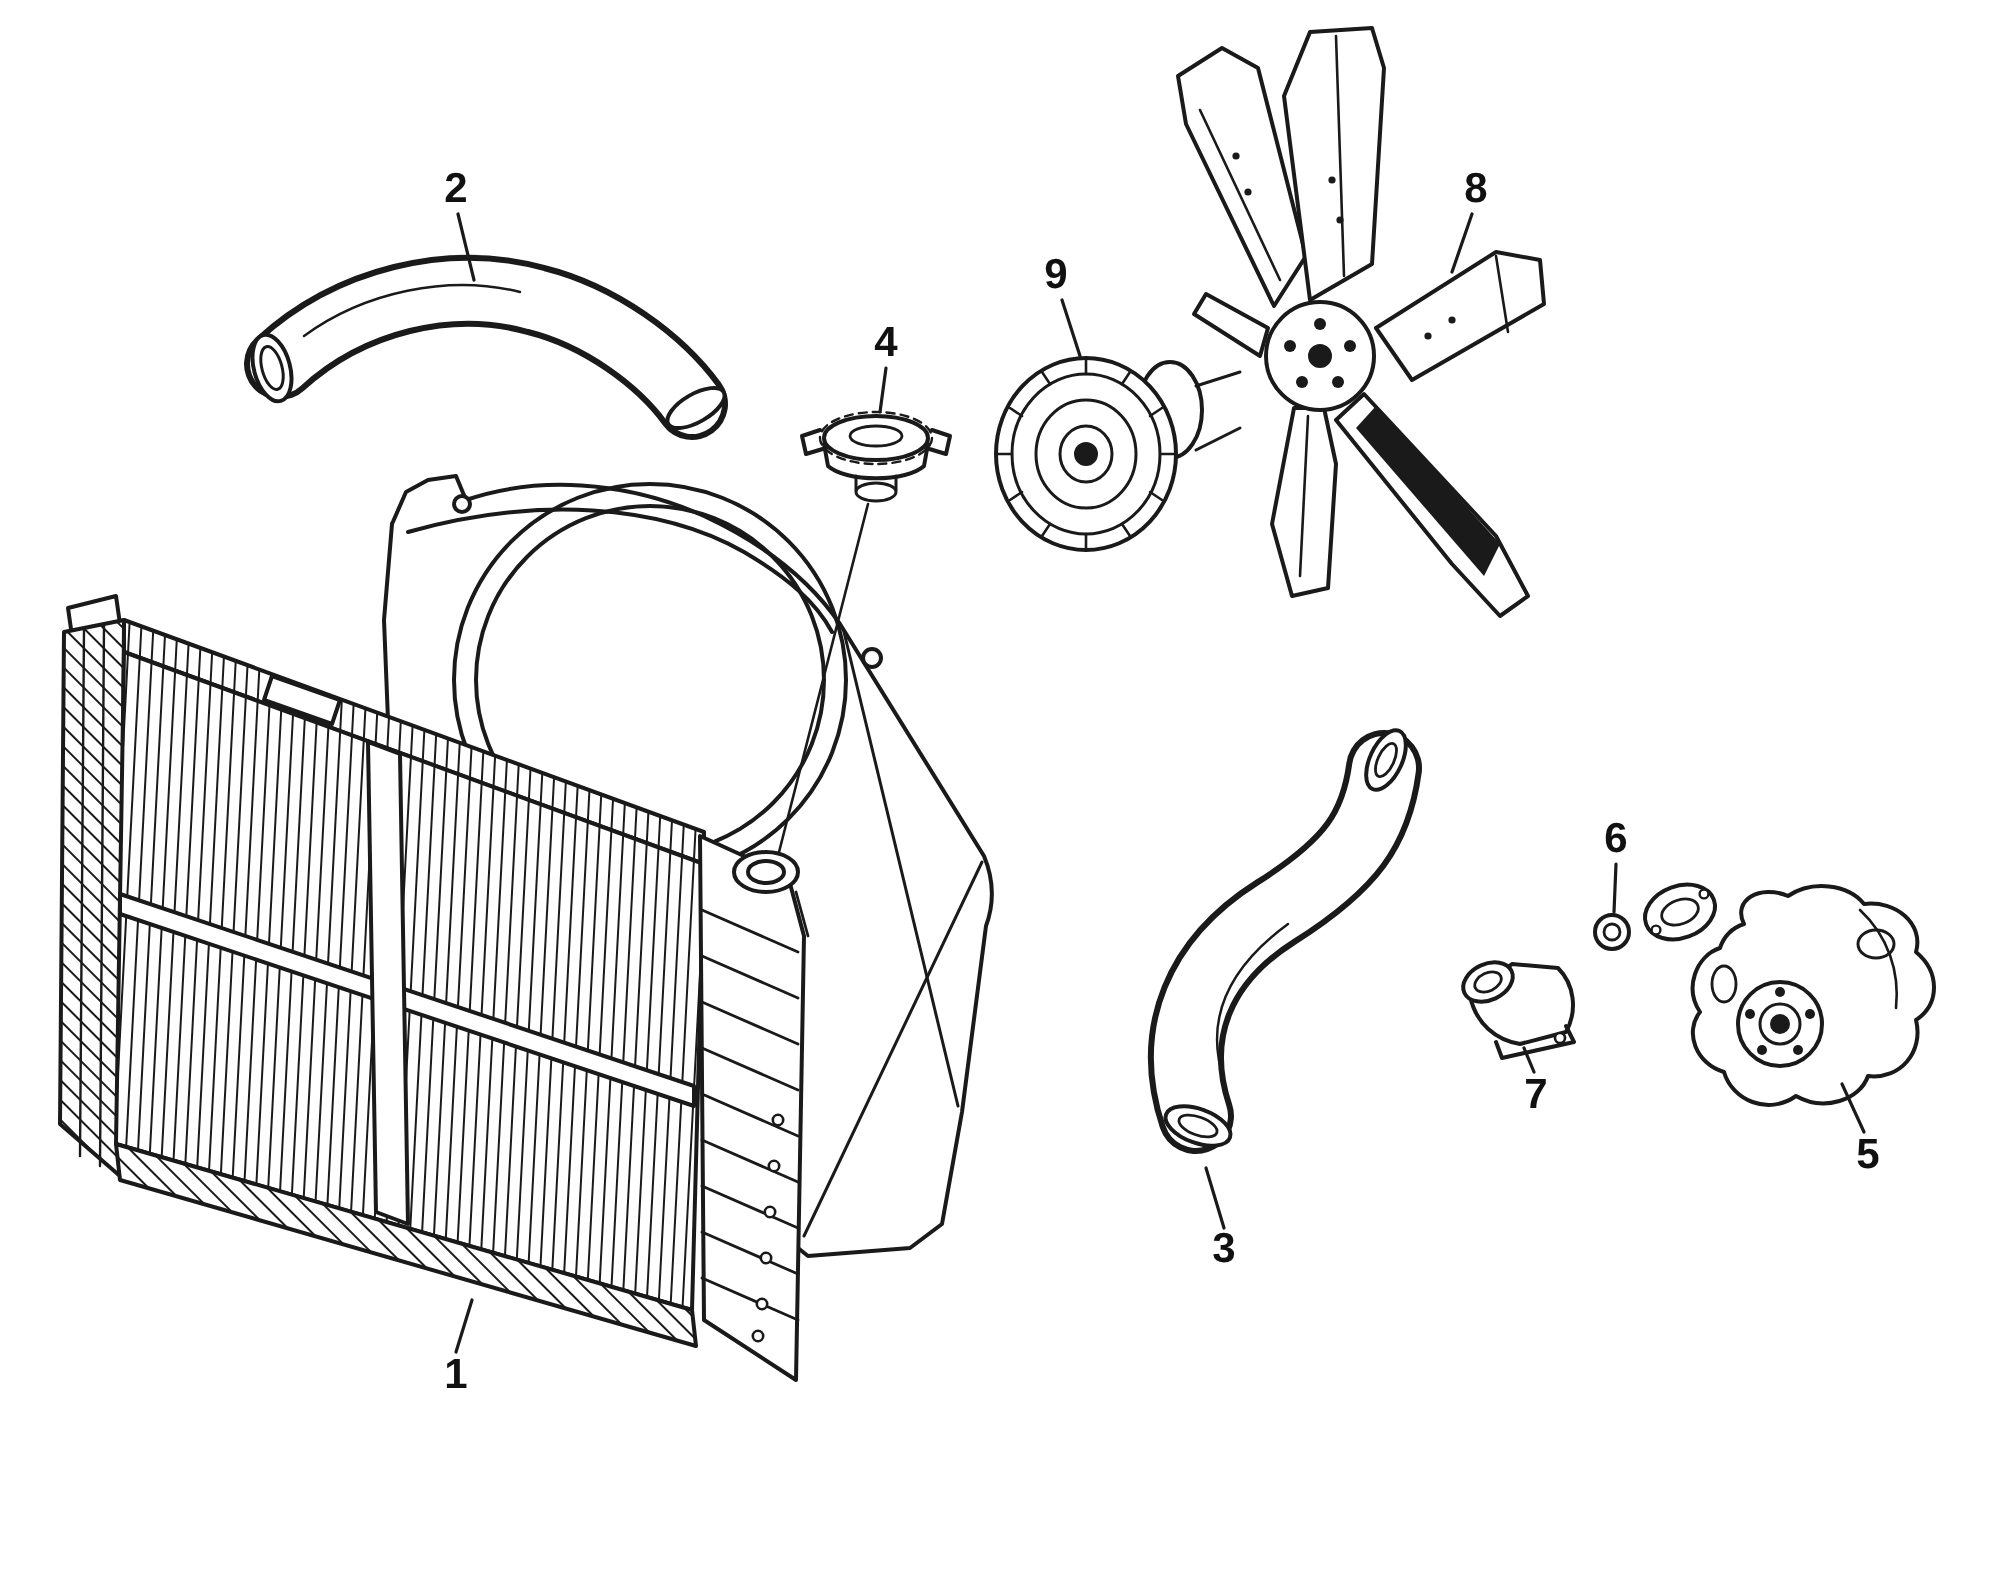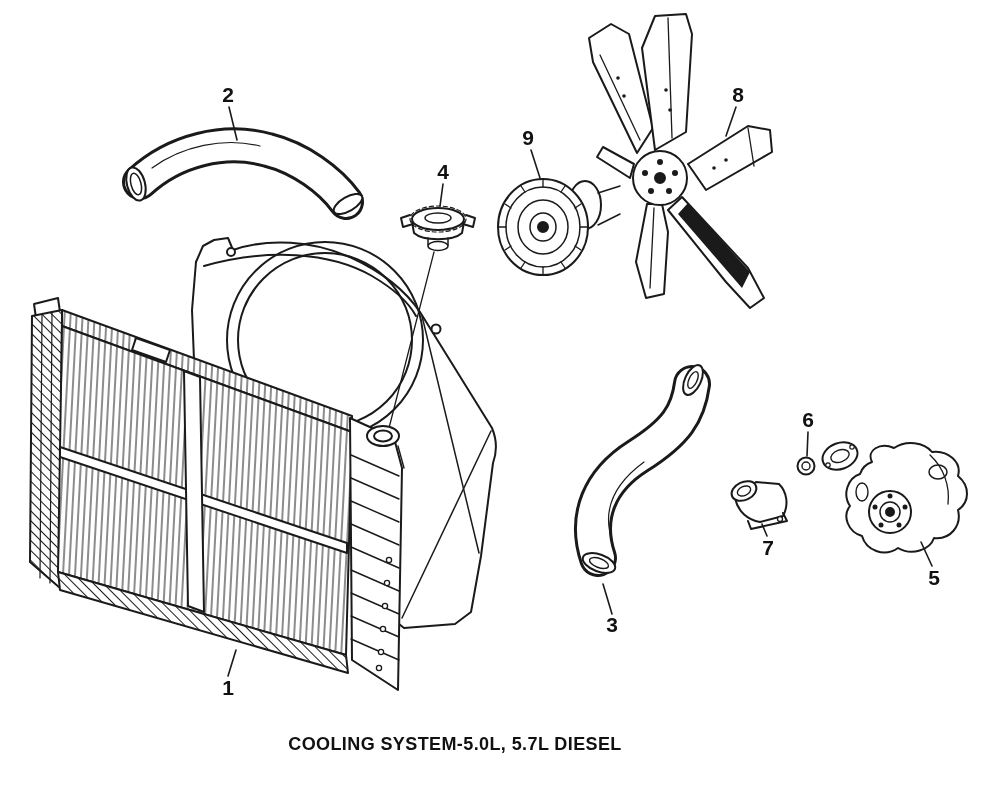--- a/index.html
+++ b/index.html
@@ -223,14 +223,13 @@
   <span class="callout" style="left:228px;top:688px">1</span>
   <span class="callout" style="left:228px;top:95px">2</span>
   <span class="callout" style="left:612px;top:625px">3</span>
   <span class="callout" style="left:443px;top:172px">4</span>
   <span class="callout" style="left:934px;top:578px">5</span>
   <span class="callout" style="left:808px;top:420px">6</span>
   <span class="callout" style="left:768px;top:548px">7</span>
   <span class="callout" style="left:738px;top:95px">8</span>
   <span class="callout" style="left:528px;top:138px">9</span>
 
-  <div class="caption" style="left:455px;top:744px">COOLING SYSTEM-5.0L, 5.7L DIESEL</div>
 </div>
 
 </body></html>

